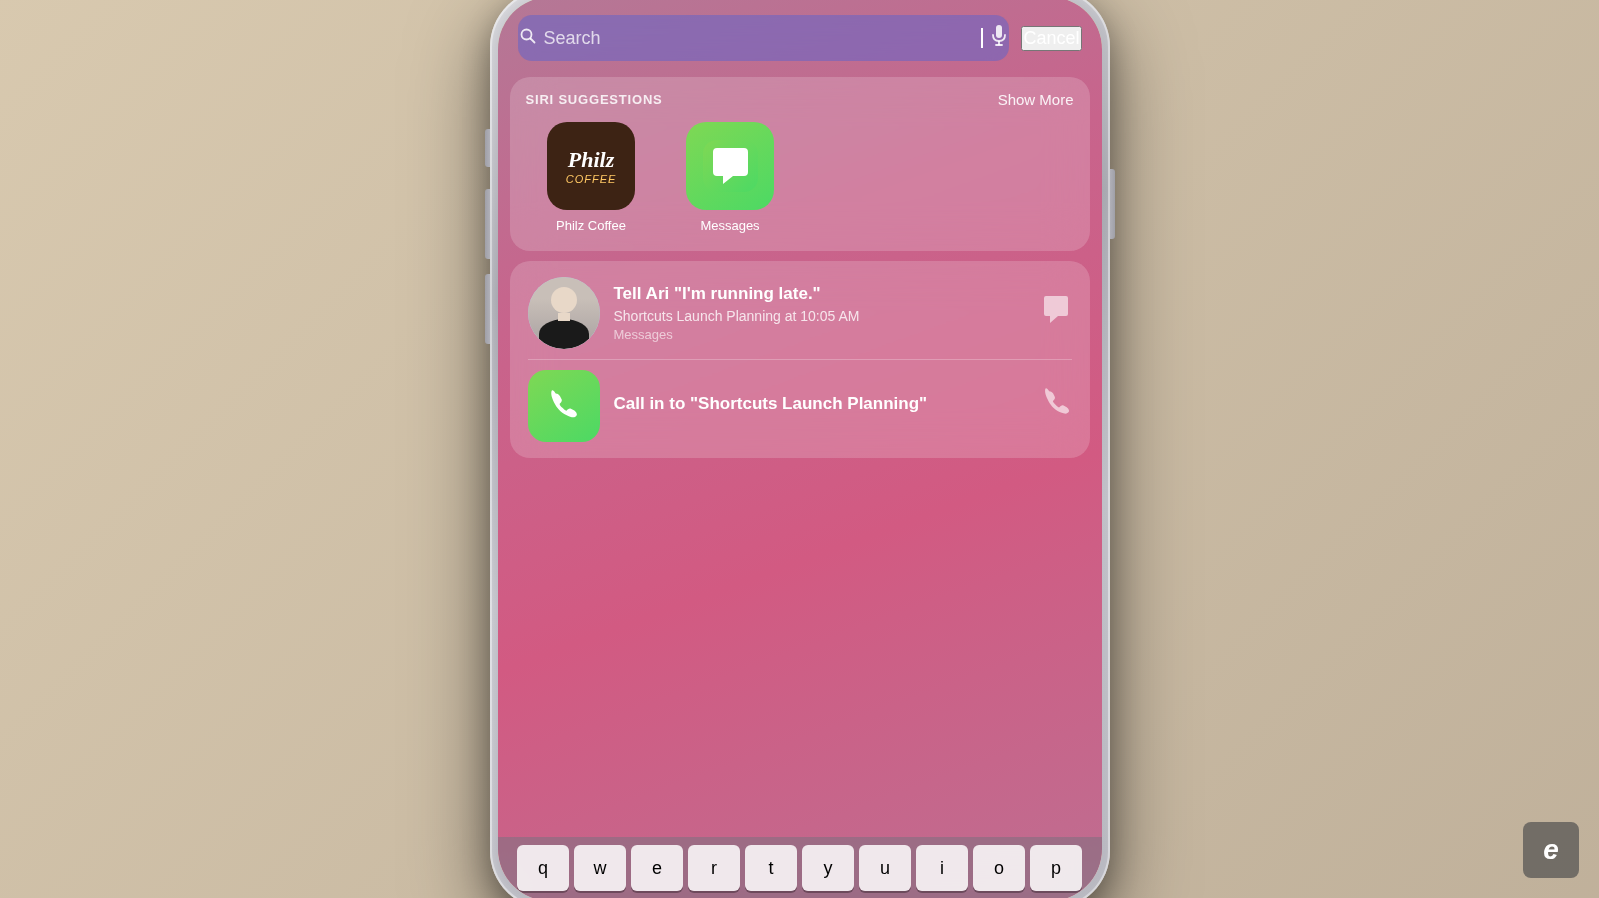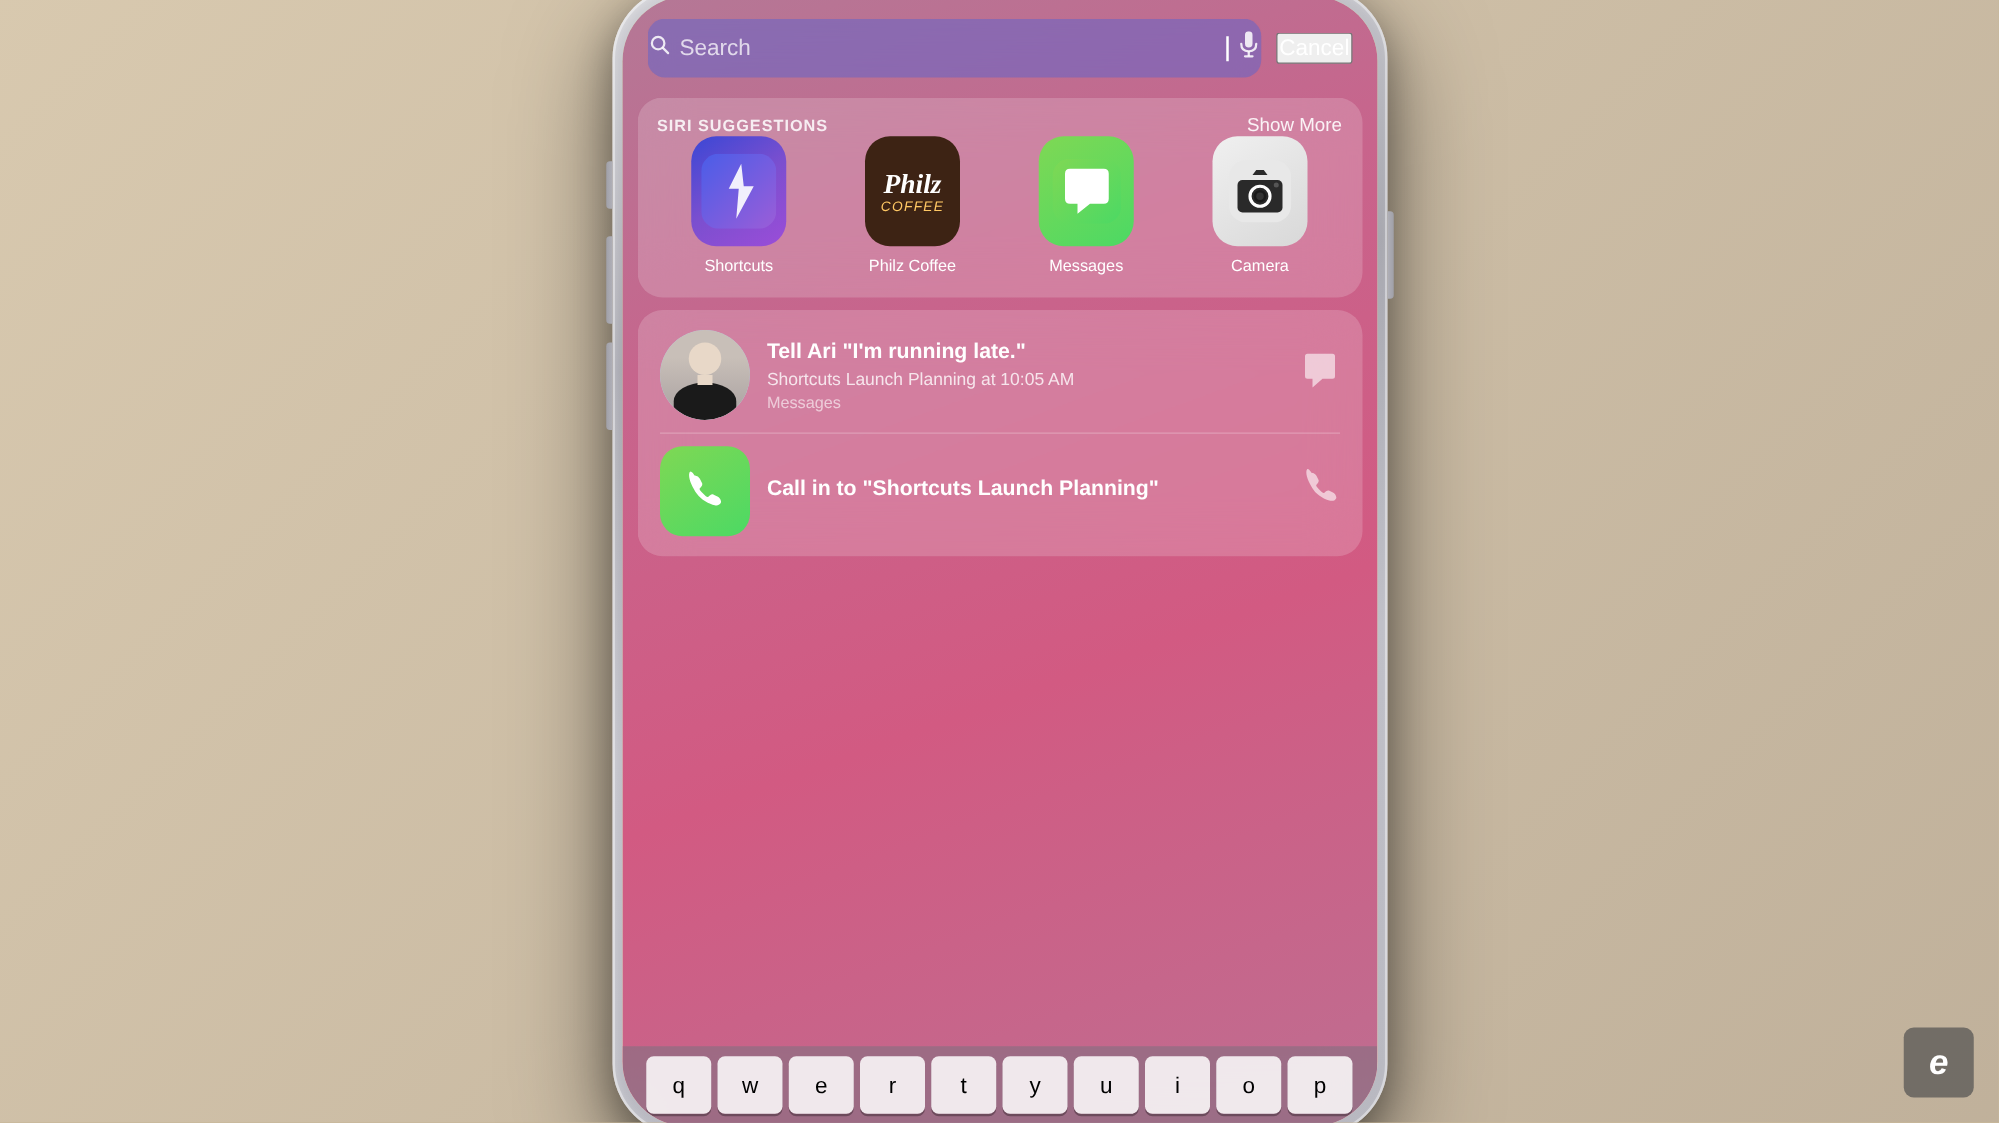--- a/index.html
+++ b/index.html
@@ -154,20 +154,21 @@
       background: rgba(255,255,255,0.18);
       border-radius: 20px;
       padding: 14px 16px 18px;
       backdrop-filter: blur(20px);
     }
 
     .siri-header {
       display: flex;
       justify-content: space-between;
       align-items: center;
+      margin-bottom: 14px;
     }
 
     .siri-title {
       color: rgba(255,255,255,0.85);
       font-size: 13px;
       font-weight: 600;
       letter-spacing: 0.8px;
     }
 
     .show-more {
@@ -183,21 +184,21 @@
     }
 
     .app-item {
       display: flex;
       flex-direction: column;
       align-items: center;
       gap: 8px;
     }
 
     .app-icon {
-      width: 76px;
+      width: 88px;
       height: 88px;
       border-radius: 20px;
       display: flex;
       align-items: center;
       justify-content: center;
       font-size: 36px;
       overflow: hidden;
       position: relative;
     }
 
@@ -478,35 +479,20 @@
             <button class="cancel-btn">Cancel</button>
           </div>
 
           <div class="siri-section">
             <div class="siri-header">
               <span class="siri-title">SIRI SUGGESTIONS</span>
               <span class="show-more">Show More</span>
             </div>
             <div class="app-grid">
 
-              <div class="app-item">
-                <div class="app-icon shortcuts-icon">
-                  <svg class="shortcuts-svg" viewBox="0 0 60 60" fill="none">
-                    <defs>
-                      <linearGradient id="sg1" x1="0" y1="0" x2="1" y2="1">
-                        <stop offset="0%" stop-color="#4a5de8"></stop>
-                        <stop offset="100%" stop-color="#9b5dd8"></stop>
-                      </linearGradient>
-                    </defs>
-                    <rect width="60" height="60" rx="14" fill="url(#sg1)"></rect>
-                    <path d="M32 8 L22 28 H30 L28 52 L42 26 H34 Z" fill="rgba(255,255,255,0.9)"></path>
-                  </svg>
-                </div>
-                <span class="app-label">Shortcuts</span>
-              </div>
 
               <div class="app-item">
                 <div class="app-icon philz-icon">
                   <div style="text-align:center; padding: 8px 4px;">
                     <div class="philz-text">Philz</div>
                     <div class="philz-sub">COFFEE</div>
                   </div>
                 </div>
                 <span class="app-label">Philz Coffee</span>
               </div>
@@ -520,34 +506,20 @@
                         <stop offset="0%" stop-color="#7fd854"></stop>
                         <stop offset="100%" stop-color="#4cd964"></stop>
                       </linearGradient>
                     </defs>
                     <path d="M10 12 Q10 8 14 8 H41 Q45 8 45 12 V32 Q45 36 41 36 H30 L20 44 V36 H14 Q10 36 10 32 Z" fill="white"></path>
                   </svg>
                 </div>
                 <span class="app-label">Messages</span>
               </div>
 
-              <div class="app-item">
-                <div class="app-icon camera-icon">
-                  <svg class="camera-svg" viewBox="0 0 50 50" fill="none">
-                    <rect width="50" height="50" rx="14" fill="#e8e8e8"></rect>
-                    <rect x="7" y="16" width="36" height="26" rx="4" fill="#2a2a2a"></rect>
-                    <path d="M19 12 L22 8 H28 L31 12 Z" fill="#2a2a2a"></path>
-                    <circle cx="25" cy="29" r="8" stroke="white" stroke-width="2.5" fill="none"></circle>
-                    <circle cx="25" cy="29" r="5" fill="#1a1a1a"></circle>
-                    <circle cx="25" cy="29" r="3" fill="#333"></circle>
-                    <circle cx="38" cy="20" r="2" fill="#555"></circle>
-                  </svg>
-                </div>
-                <span class="app-label">Camera</span>
-              </div>
 
             </div>
           </div>
 
           <div class="suggestion-card">
             <div class="suggestion-row">
 
               <div class="suggestion-avatar">
                 <div class="avatar-person">
 

